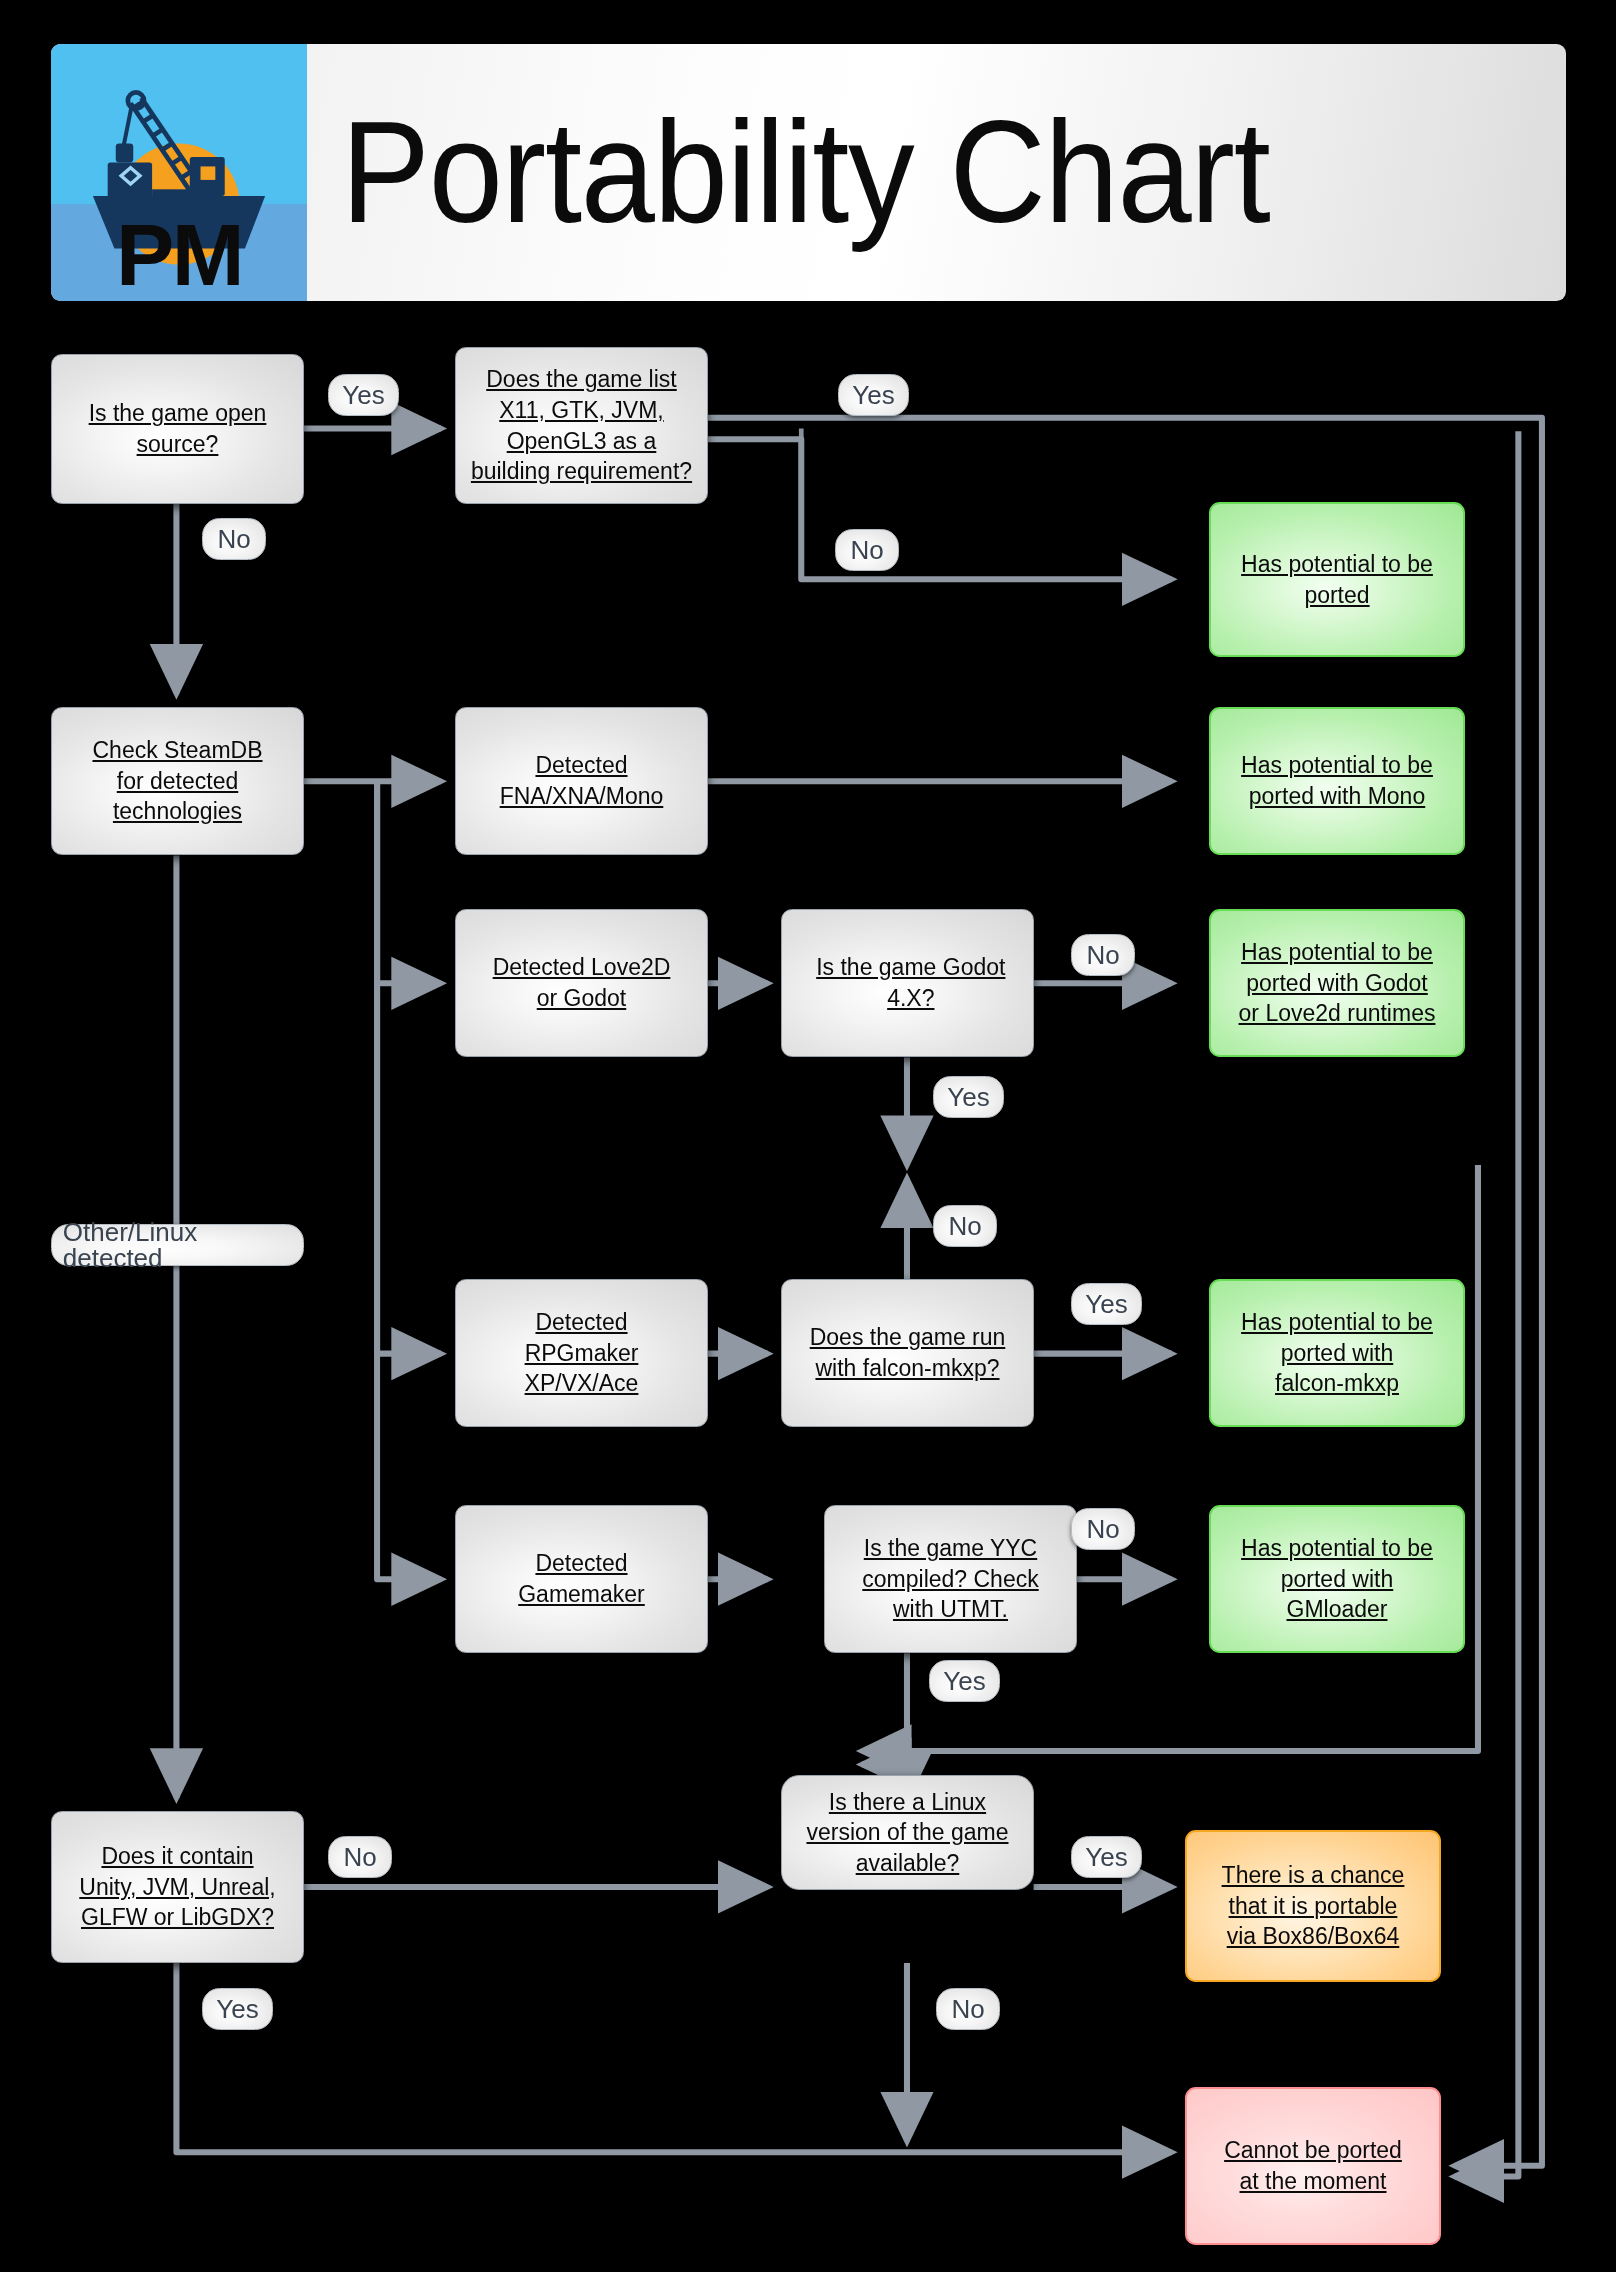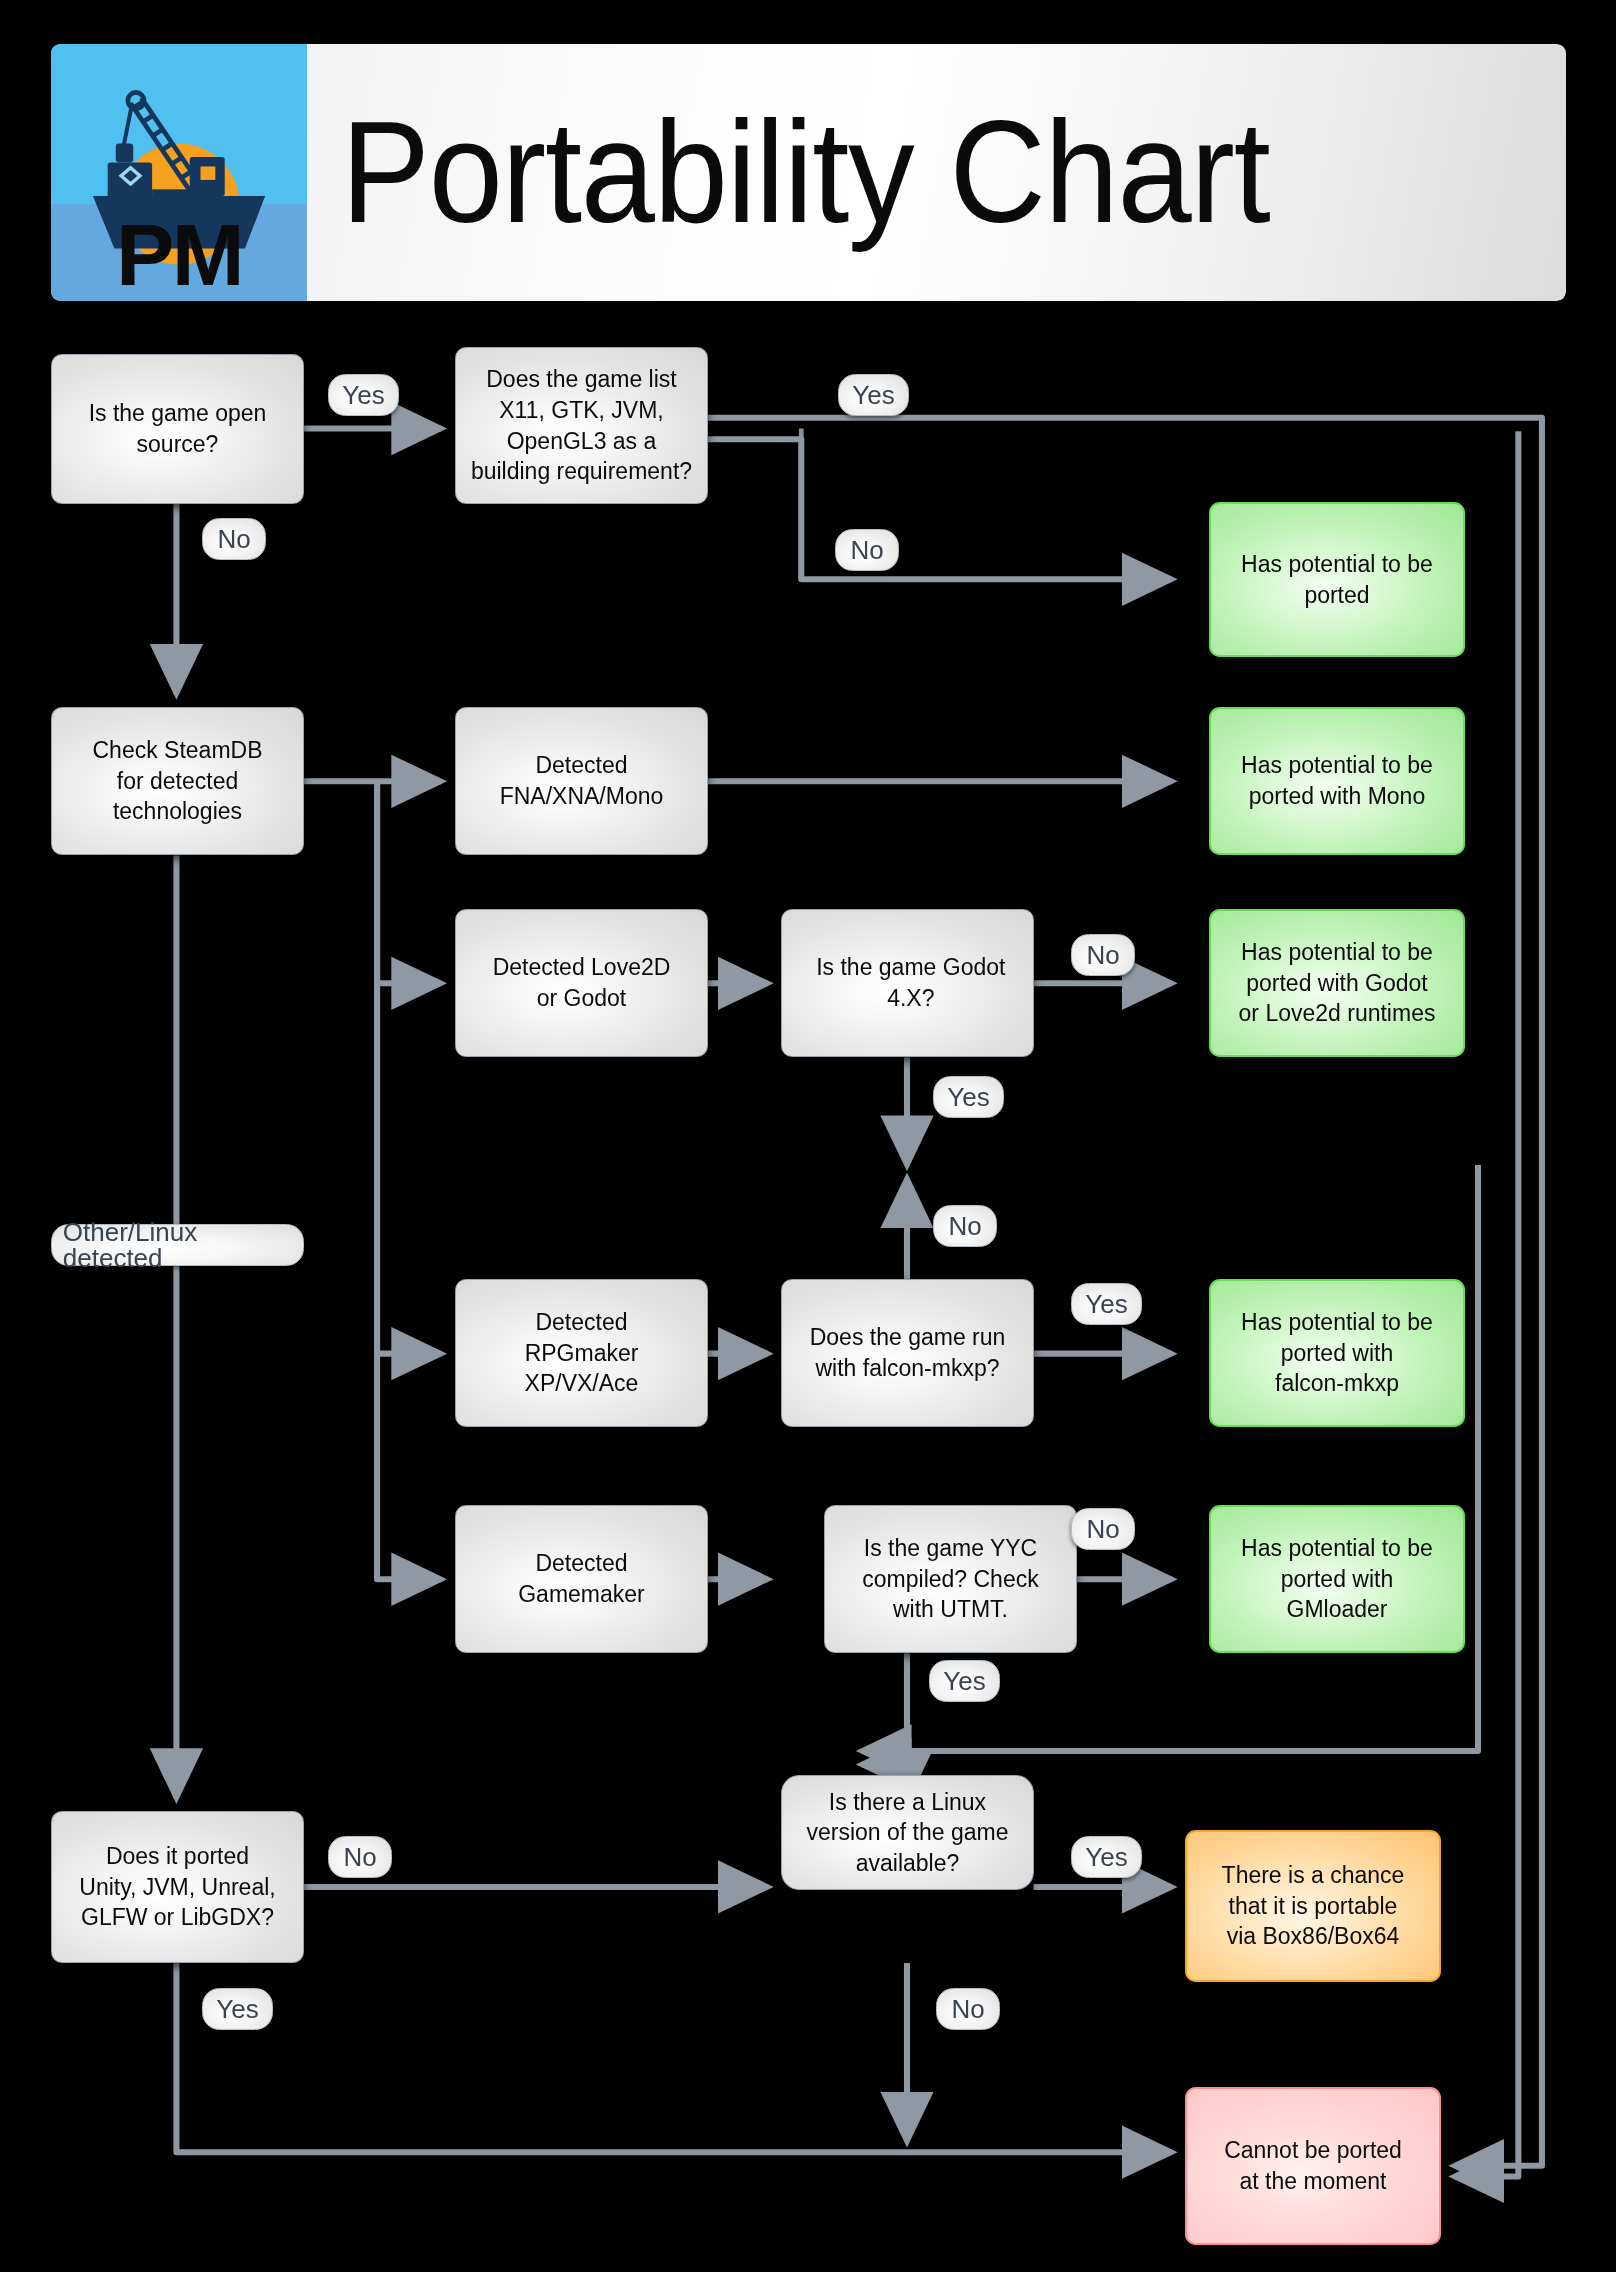--- a/index.html
+++ b/index.html
@@ -39,21 +39,21 @@
 
   
   .node{
     position:absolute;border-radius:10.8px;
     display:flex;align-items:center;justify-content:center;
     text-align:center;color:#0b0b0b;
     font-size:23px;line-height:1.33;
     padding:6.7px 9.4px;box-sizing:border-box;
     box-shadow:0 3.4px 8px rgba(0,0,0,.65);
   }
-  .node span{display:block;white-space:pre-line;}
+  .node span{display:block;white-space:pre-line;text-decoration:underline;}
   .n-grey{
     background:radial-gradient(ellipse at 42% 56%, #ffffff 0%, #f4f4f4 28%, #e4e4e4 62%, #d7d7d7 100%);
     border:1.3px solid #9aa3ad;
   }
   .n-green{
     background:radial-gradient(ellipse at 45% 55%, #f2fff1 0%, #d8f8d2 30%, #b7f0ae 65%, #9fe894 100%);
     border:2px solid #66dd55;
     margin-left:24px;
   }
   .n-orange{
@@ -261,21 +261,21 @@
         <span>Is the game YYC
 compiled? Check
 with UTMT.</span>
       </div>
       <div class="node n-green" style="left: 1185px; top: 1505px; width: 256px; height: 148px;">
         <span>Has potential to be
 ported with
 GMloader</span>
       </div>
       <div class="node n-grey" style="left: 51px; top: 1811px; width: 253px; height: 152px;">
-        <span>Does it ported
+        <span>Does it contain
 Unity, JVM, Unreal,
 GLFW or LibGDX?</span>
       </div>
       <div class="node n-grey" style="left: 781px; top: 1775px; width: 253px; height: 115px; border-radius: 18px;">
         <span>Is there a Linux
 version of the game
 available?</span>
       </div>
       <div class="node n-orange" style="left: 1185px; top: 1811px; width: 256px; height: 152px;">
         <span>There is a chance

